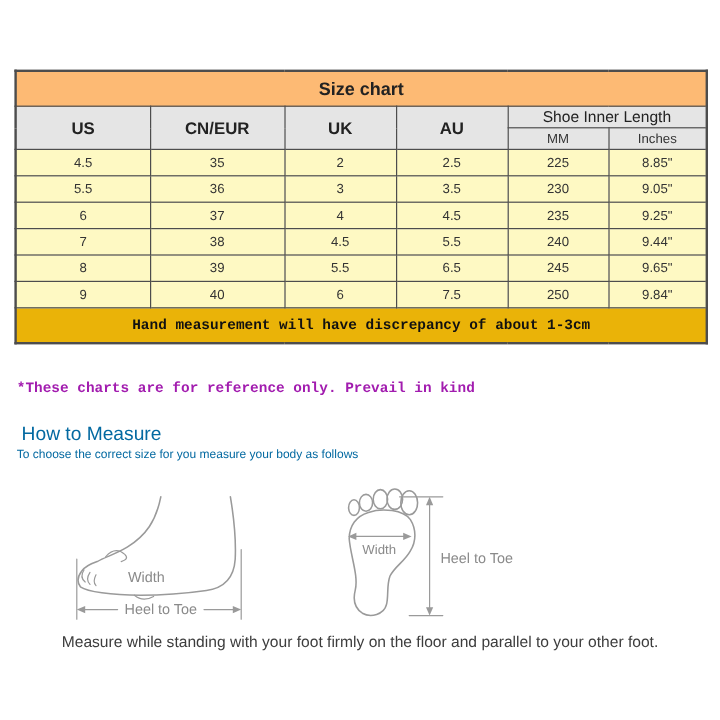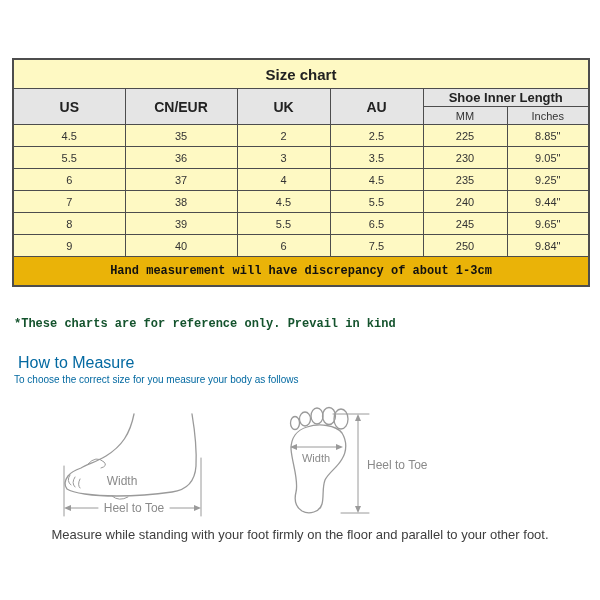--- a/index.html
+++ b/index.html
@@ -11,43 +11,43 @@
   .size-table{
     position:absolute;left:12px;top:58px;width:577px;
     border-collapse:collapse;table-layout:fixed;
     border:2px solid #4d4d4d;
   }
   .size-table th,.size-table td{
     border:1px solid #4d4d4d;text-align:center;vertical-align:middle;
     color:#222;padding:0;
   }
   .size-table .title-cell{
-    background:#fef9c3;font-weight:bold;font-size:15px;height:28px;margin-left:36px;
+    background:#fdba74;font-weight:bold;font-size:15px;height:28px;margin-left:36px;
   }
   .size-table thead .col-head{
     background:#e5e5e5;font-weight:bold;font-size:14px;margin-top:40px;
   }
   .size-table thead .span-head{
-    background:#e5e5e5;font-weight:bold;font-size:13px;height:17px;
+    background:#e5e5e5;font-weight:normal;font-size:13px;height:17px;
   }
   .size-table thead .sub-head{
     background:#e5e5e5;font-weight:normal;font-size:11px;height:17px;color:#333;text-align:center;
   }
   .size-table tbody td{
     font-size:11px;height:21px;background:#fef9c3;color:#333;
   }
   .size-table tfoot td{
     font-family:"Liberation Mono",monospace;font-weight:bold;
     font-size:12px;height:28px;background:#eab308;color:#111;
   }
   
   .ref-note{
     position:absolute;left:14px;top:317px;
     font-family:"Liberation Mono",monospace;font-weight:bold;
-    font-size:12px;color:#14532d;white-space:nowrap;
+    font-size:12px;color:#a21caf;white-space:nowrap;
   }
   .htm-heading{
     position:absolute;left:18px;top:354px;
     font-size:16px;color:#0369a1;
   }
   .htm-intro{
     position:absolute;left:14px;top:374px;
     font-size:10px;color:#0369a1;
   }
   .caption{

